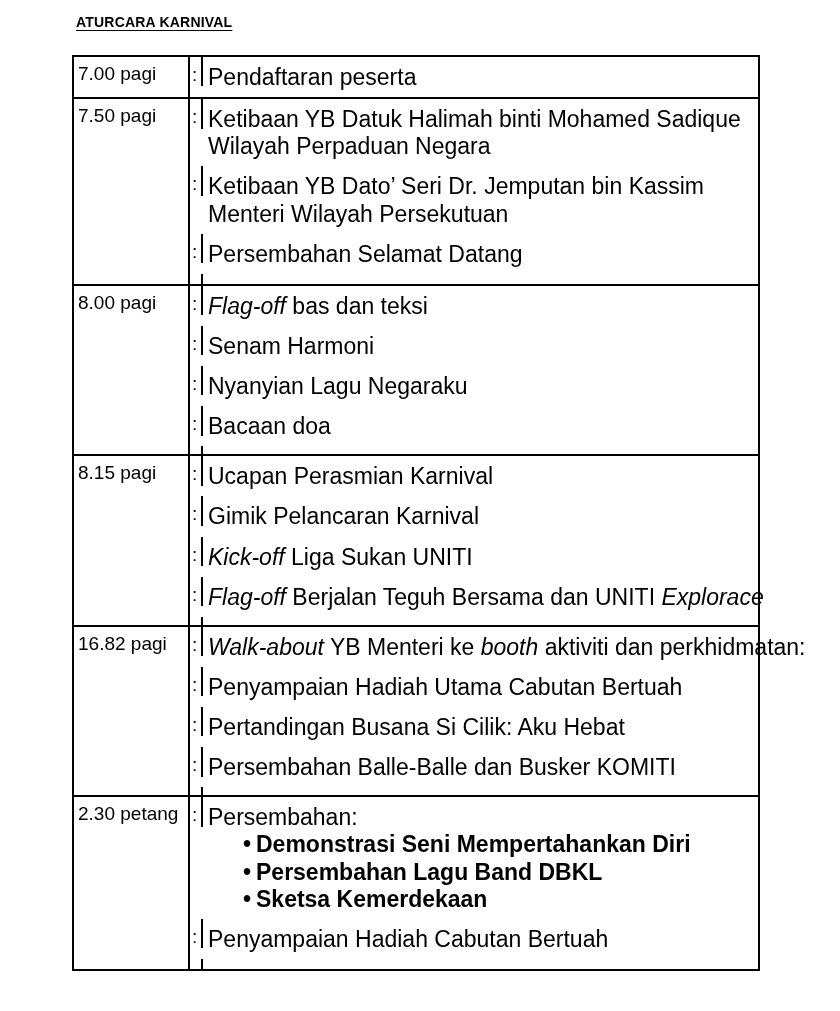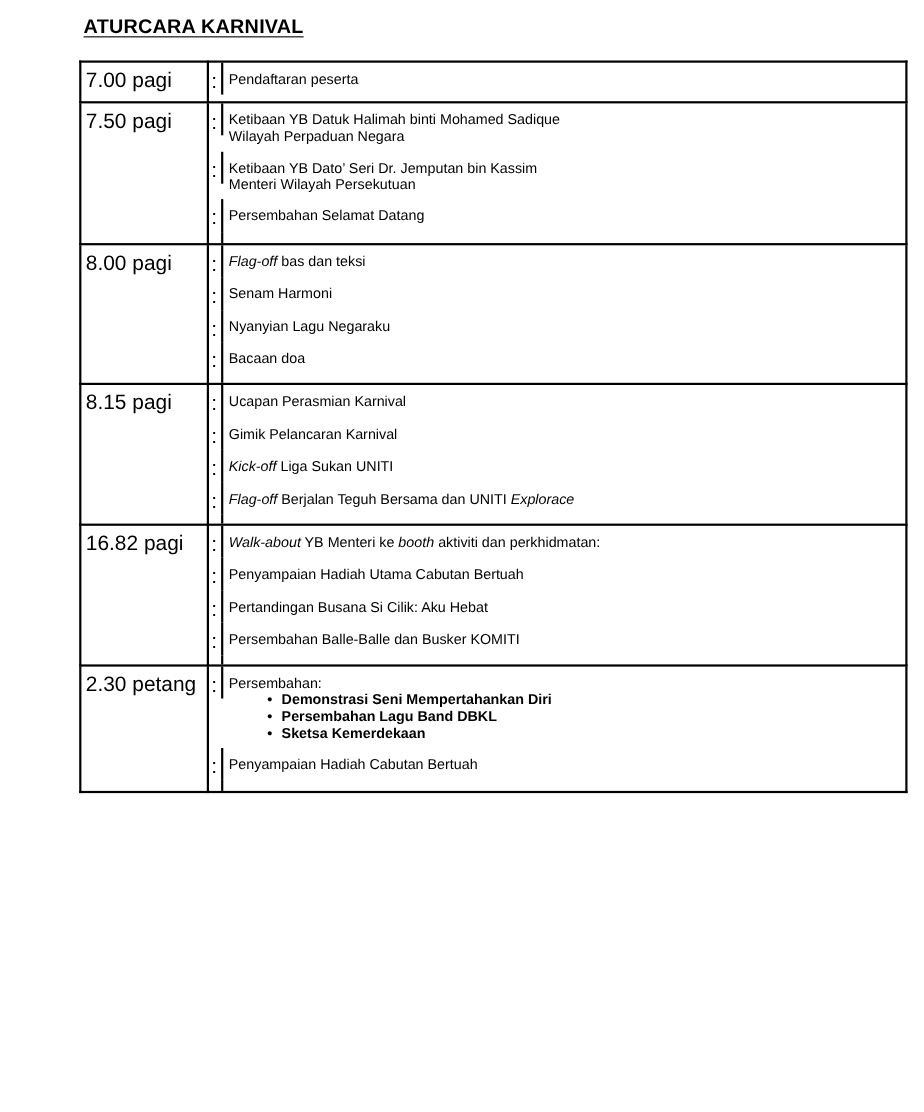--- a/index.html
+++ b/index.html
@@ -17,32 +17,32 @@
   .page {
     position: relative;
     width: 840px;
     height: 1011px;
     box-sizing: border-box;
   }
   .doc-title {
     position: absolute;
     left: 76px;
     top: 14px;
-    font-size: 18px;
+    font-size: 14px;
     font-weight: bold;
     letter-spacing: 0.2px;
     text-decoration: underline;
     text-underline-offset: 3px;
     white-space: nowrap;
   }
   .schedule-table {
     position: absolute;
     left: 72px;
     top: 55px;
-    width: 753px;
+    width: 688px;
     border-collapse: collapse;
     table-layout: fixed;
   }
   .schedule-table td {
     border: 2px solid #000000;
     vertical-align: top;
     padding: 0;
   }
   .col-time {
     width: 116px;
@@ -67,21 +67,21 @@
     box-sizing: border-box;
     border-right: 2px solid #000000;
     font-size: 19px;
     line-height: 1.18;
     padding-top: 7px;
     padding-left: 2px;
     min-height: 1px;
   }
   .item-text {
     flex: 1 1 auto;
-    font-size: 13px;
+    font-size: 23px;
     line-height: 1.18;
     padding: 7px 4px 6px 5px;
     box-sizing: border-box;
   }
   
   .filler {
     display: flex;
     align-items: stretch;
   }
   .filler-colon {

